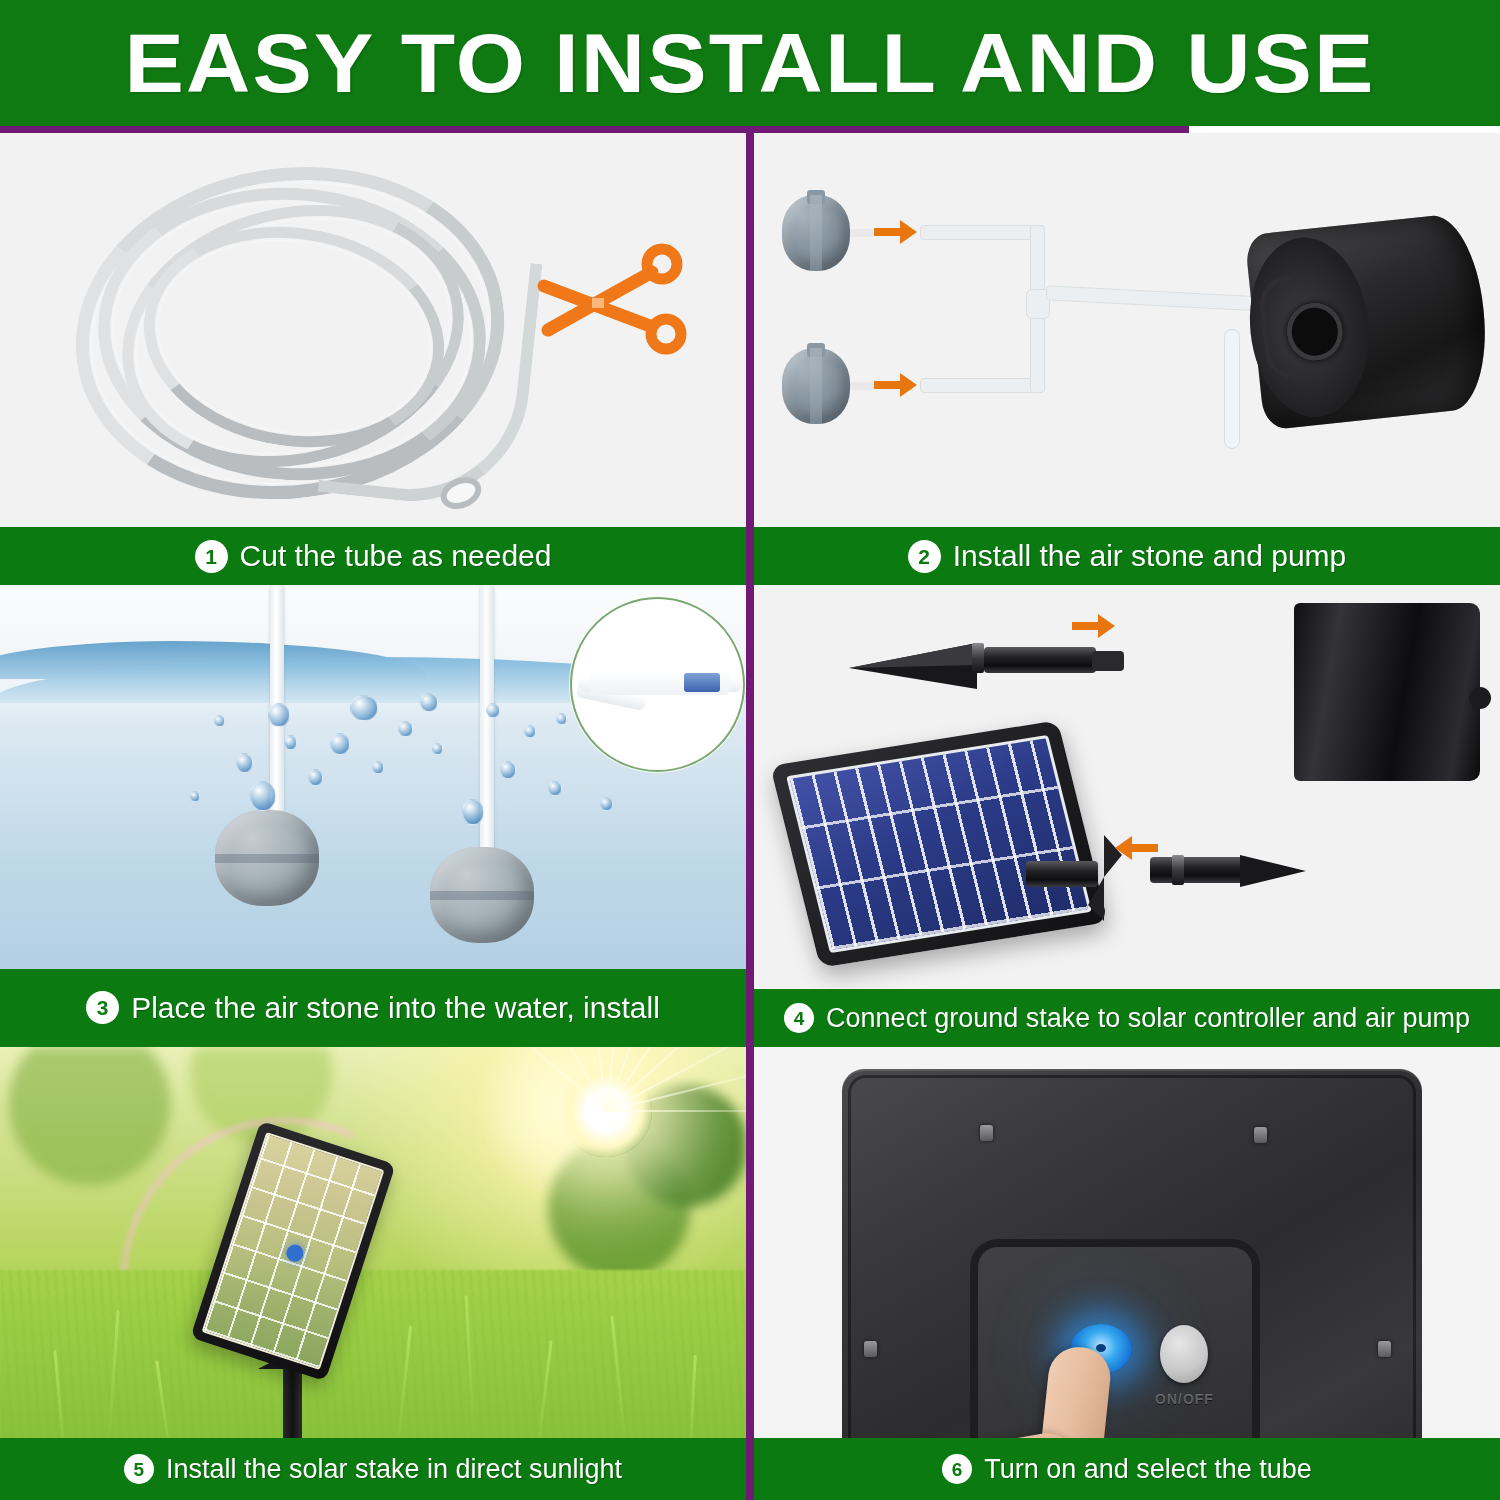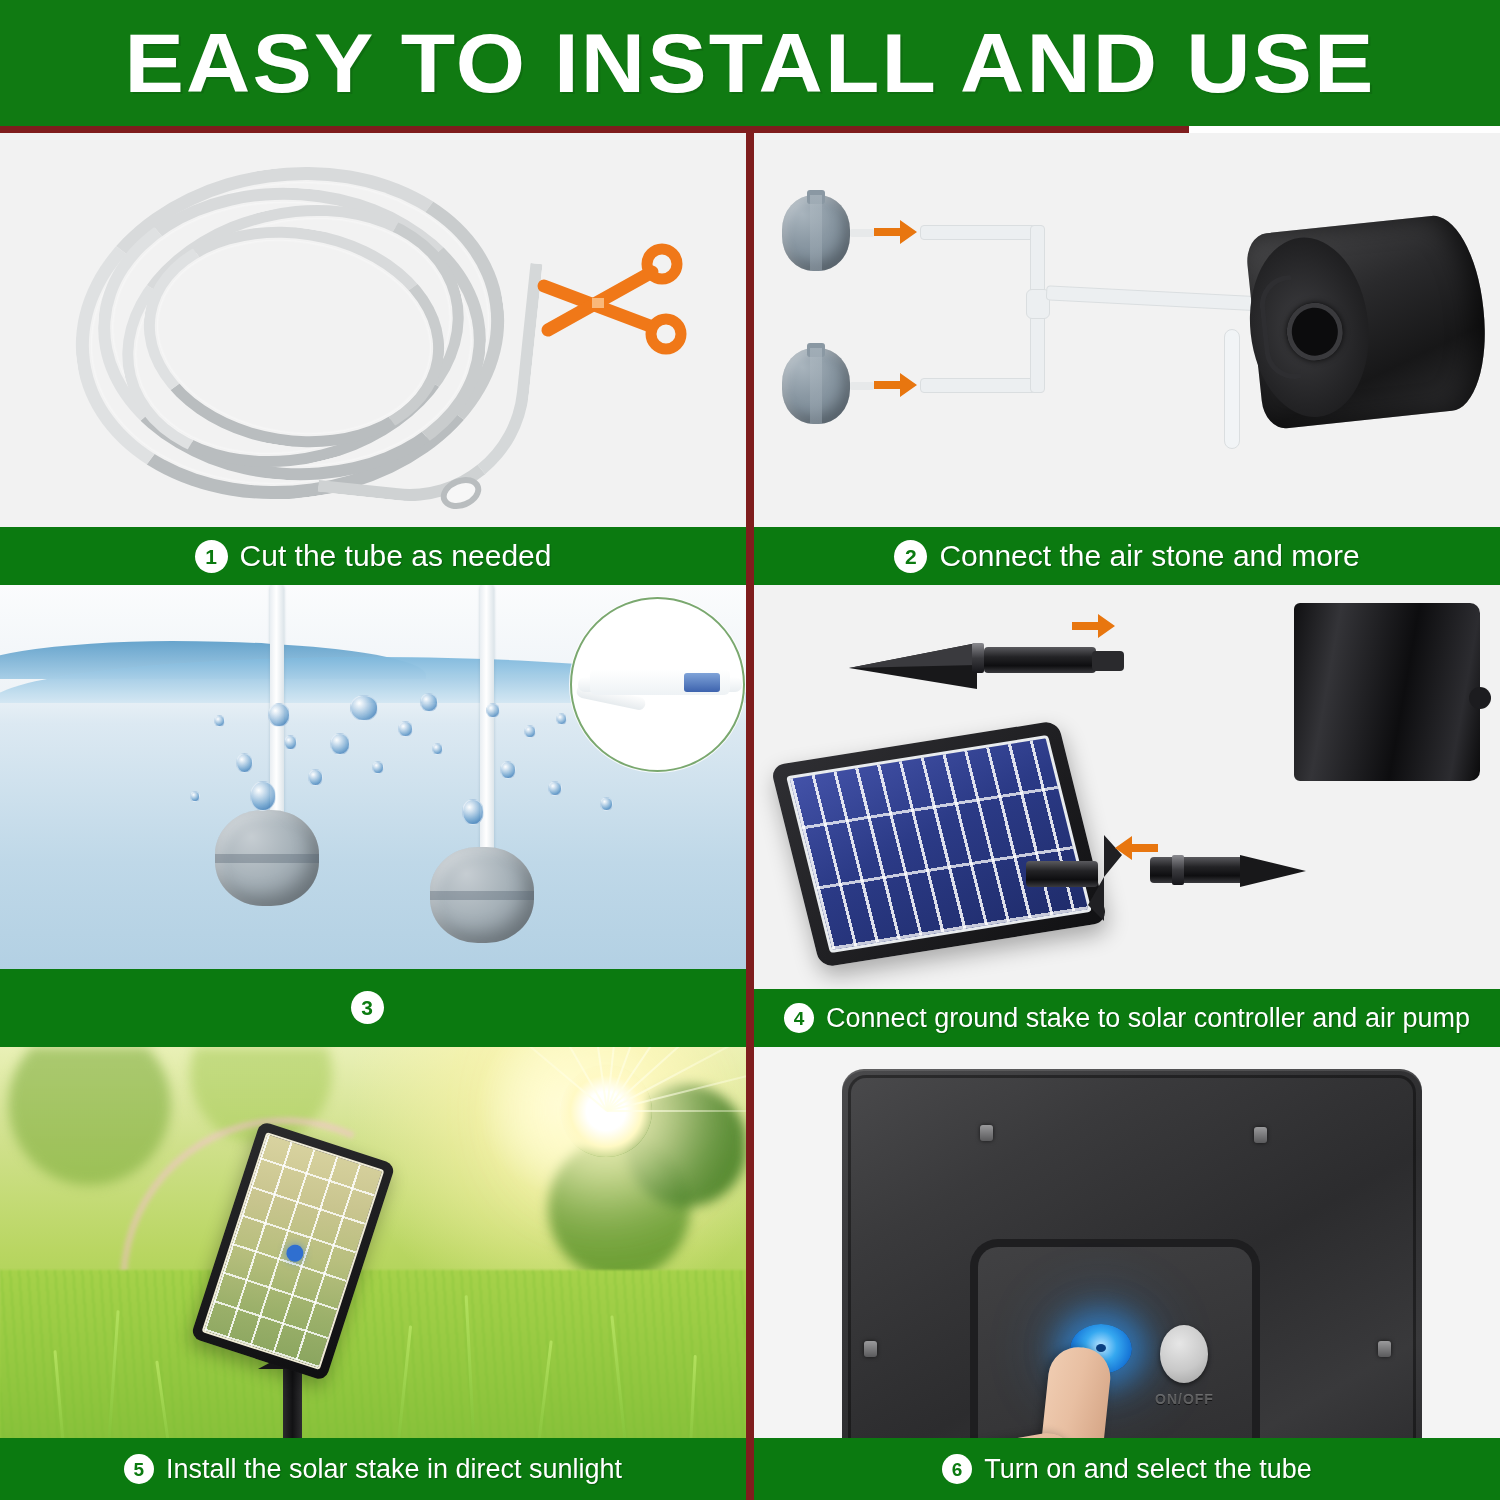--- a/index.html
+++ b/index.html
@@ -1,20 +1,20 @@
 <!DOCTYPE html>
 <html><head>
 <meta charset="utf-8">
 <title>Easy To Install And Use</title>
 <style>
   * { margin:0; padding:0; box-sizing:border-box; }
   html,body { width:1500px; height:1500px; background:#ffffff;
     font-family:"Liberation Sans", sans-serif; overflow:hidden; }
 
-  #sheet { position:relative; width:1189px; height:1500px; background:#7f1d1d; }
+  #sheet { position:relative; width:1189px; height:1500px; background:#701a75; }
 
   
   .header {
     position:absolute; left:0; top:0; width:1500px; height:126px;
     background:#107a12; display:flex; align-items:center; justify-content:center;
   }
   .header-title {
     color:#ffffff; font-size:84px; font-weight:bold; letter-spacing:2px;
     font-family:"Liberation Sans Narrow","Liberation Sans",sans-serif;
     transform:scaleX(1.06); white-space:nowrap;
@@ -366,21 +366,21 @@
             <div class="pump-hook"></div>
           </div>
         </div>
         <div class="tube-seg" style="left:470px;top:196px;width:16px;height:120px;border-radius:8px;
              background:#f1f4f6"></div>
       </div>
 
       <div class="caption cap-h1">
         <div class="cap-inner">
           <span class="badge">2</span>
-          <span class="cap-text">Connect the air stone and more</span>
+          <span class="cap-text">Install the air stone and pump</span>
         </div>
       </div>
     </div>
 
     <div class="cell col-l row2">
       <div class="photo p3">
         <div class="water-top"></div>
         <div class="wave2"></div>
         <div class="wave"></div>
 
@@ -416,21 +416,21 @@
           <div class="reg-tube"></div>
           <div class="reg-body"></div>
           <div class="reg-slider"></div>
         </div>
       </div>
 
       <div class="caption cap-h2">
         <div class="cap-inner">
           <span class="badge">3</span>
           <span class="cap-text two">
-            <br>
+            <span>Place the air stone into the water, install</span><br>
           </span>
         </div>
       </div>
     </div>
 
     <div class="cell col-r row2">
       <div class="photo p4">
 
         <svg style="position:absolute;left:95px;top:56px;width:160px;height:50px" viewBox="0 0 160 50">
           <path d="M0 27 L128 2 L128 48 Z" fill="#18181a"></path>

